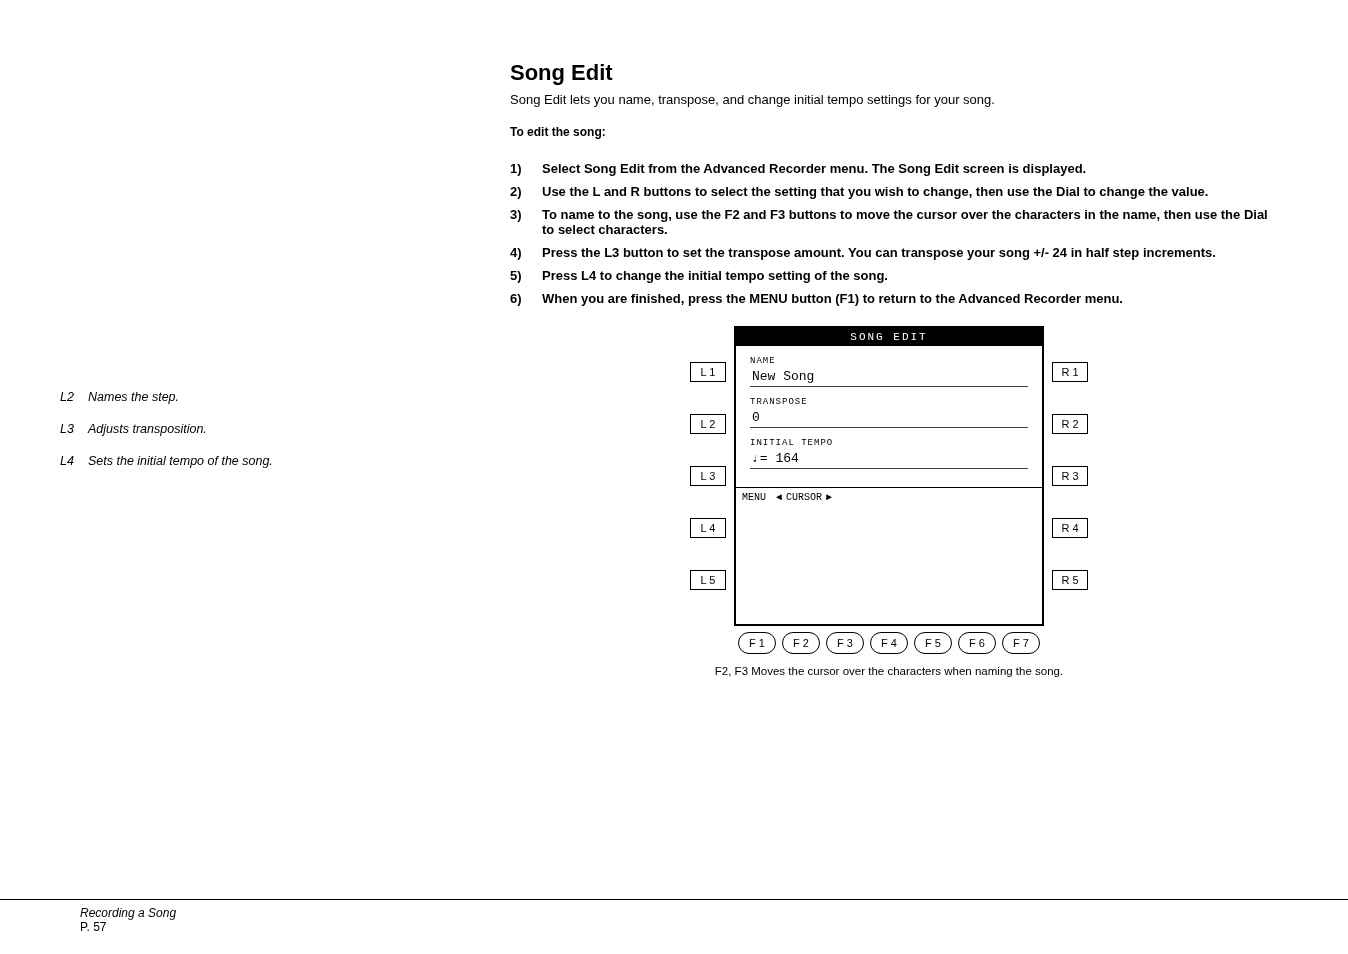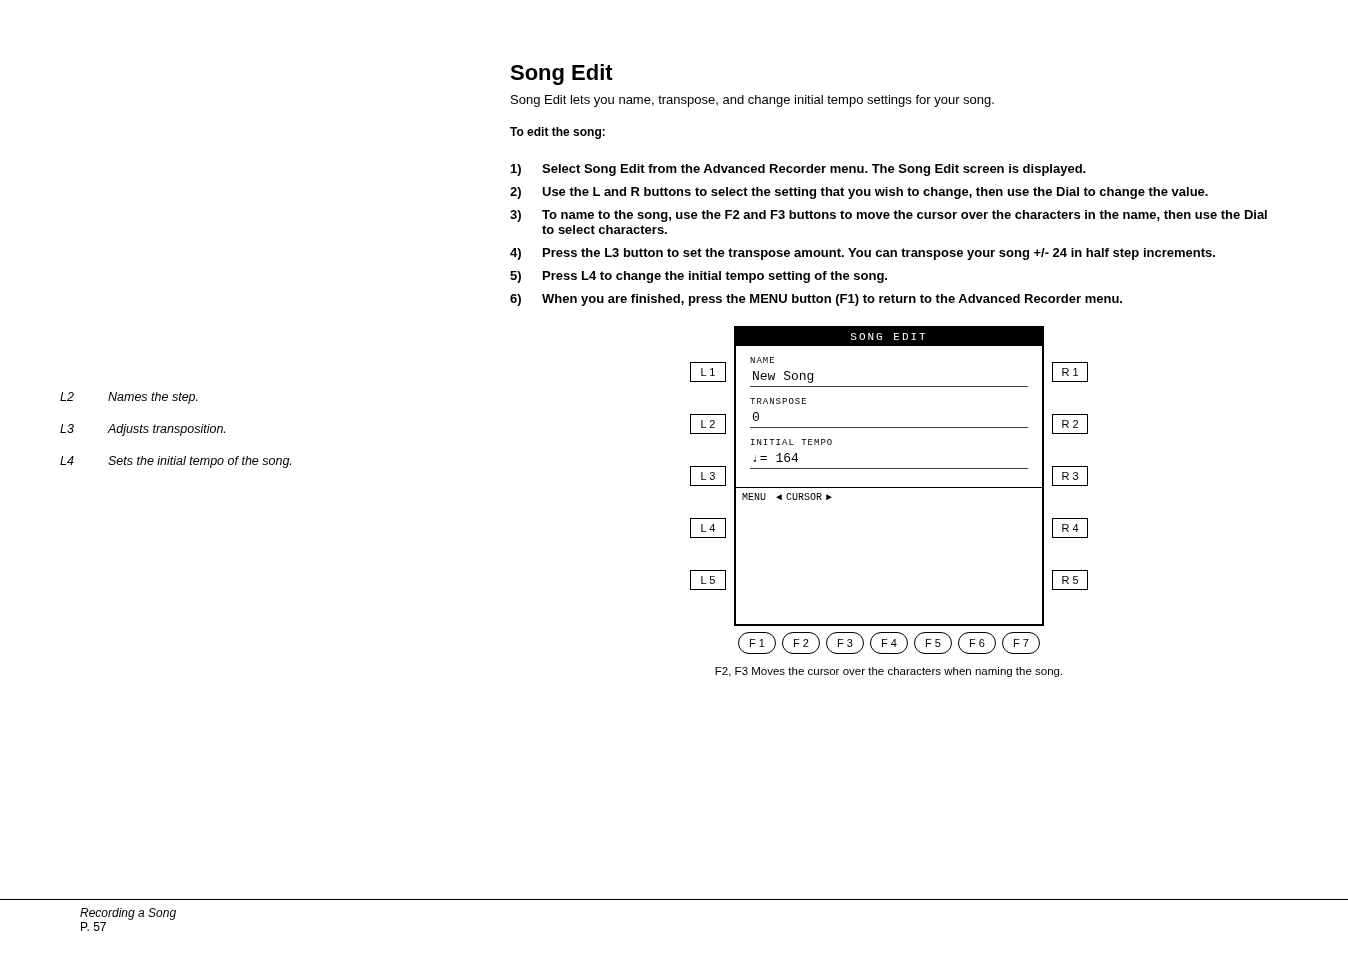--- a/index.html
+++ b/index.html
@@ -204,21 +204,20 @@
     
     .sidebar-annotations {
       position: absolute;
       left: 60px;
       top: 390px;
       width: 320px;
     }
 
     .annotation-item {
       display: flex;
-      gap: 20px;
       margin-bottom: 18px;
       font-size: 12.5px;
       font-style: italic;
     }
 
     .annotation-key {
       min-width: 28px;
       font-style: italic;
       color: #000;
     }

